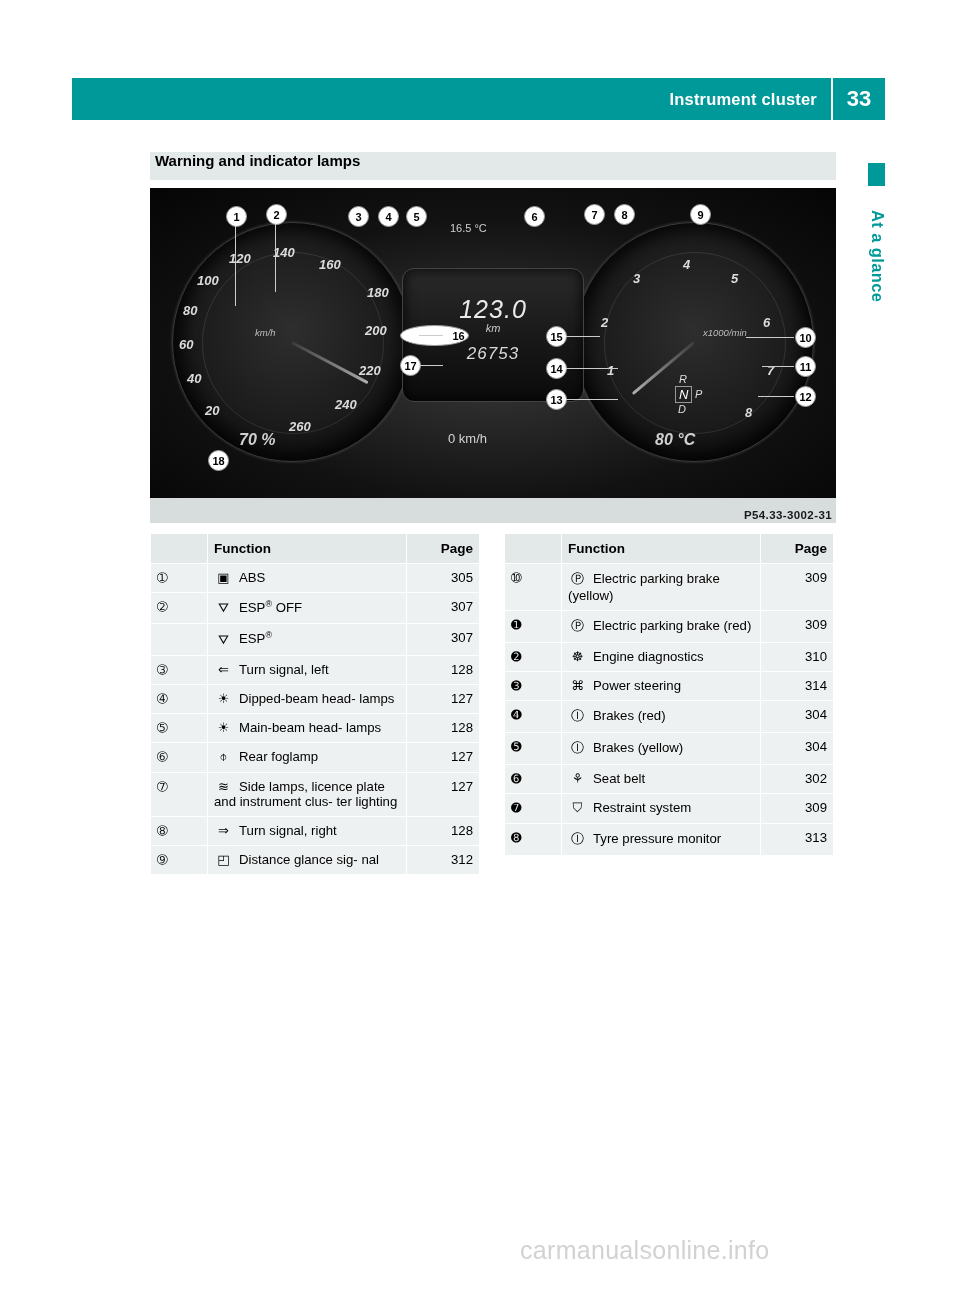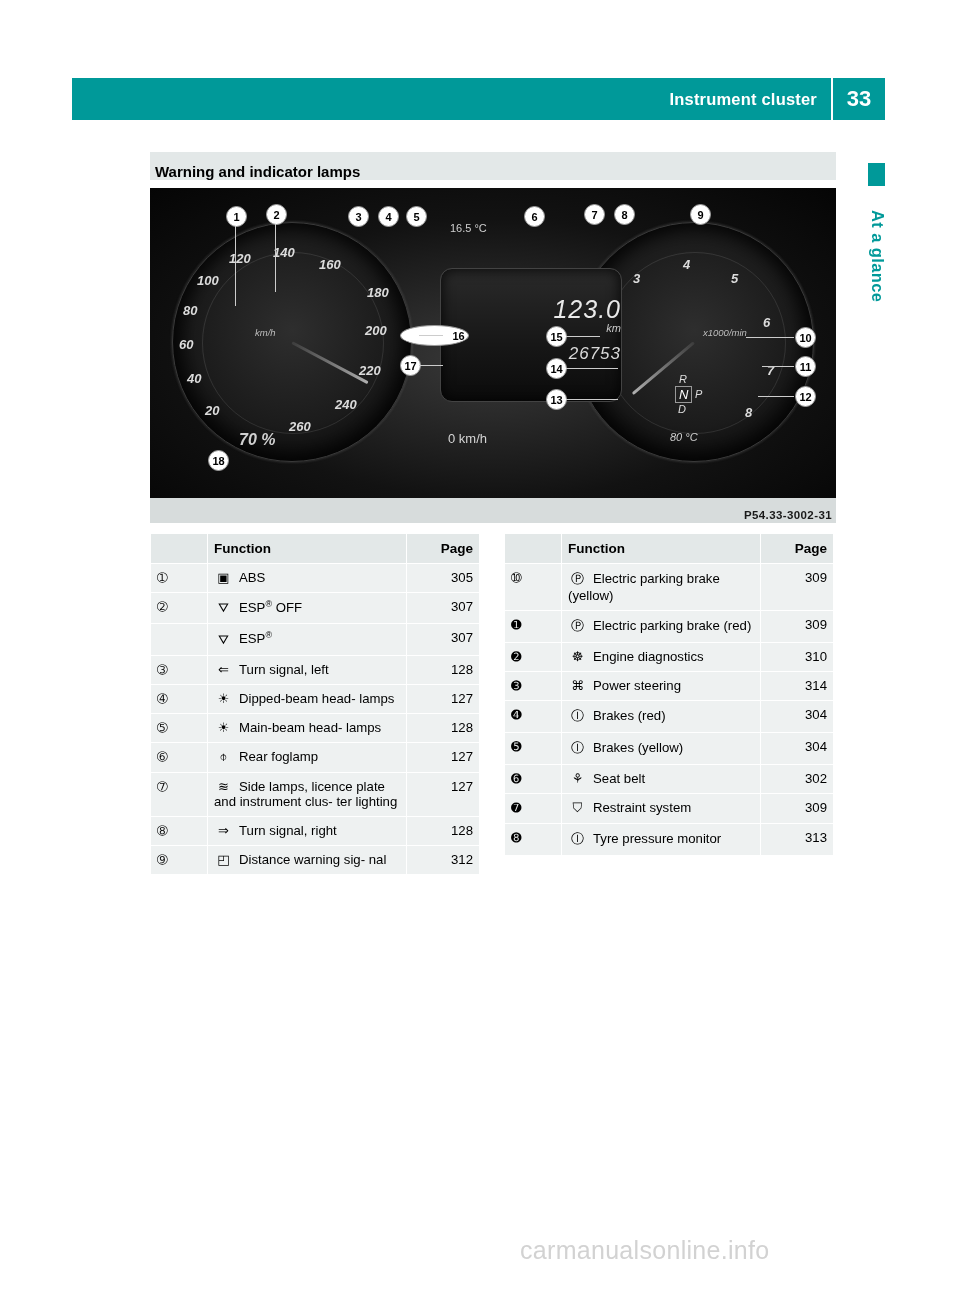--- a/index.html
+++ b/index.html
@@ -73,21 +73,21 @@
 
   
   .section-title-bar {
     position: absolute;
     left: 150px;
     top: 152px;
     width: 686px;
     height: 28px;
     background: #e3e8e8;
     display: flex;
-    align-items: flex-end;
+    align-items: flex-start;
   }
   .section-title {
     font-size: 15px;
     font-weight: bold;
     padding-left: 5px;
   }
 
   
   .figure-wrap {
     position: absolute;
@@ -134,22 +134,21 @@
     border: 1px solid rgba(160,160,160,0.18);
   }
   .center-display {
     position: absolute;
     left: 252px; top: 80px; width: 180px; height: 132px;
     border-radius: 12px;
     background: linear-gradient(180deg, #2a2a2a 0%, #161616 60%, #0b0b0b 100%);
     border: 1px solid #434343;
     box-shadow: inset 0 0 12px 2px rgba(0,0,0,0.7);
     color: #e8e8e8;
-    text-align: right;
-    margin-left: 38px;
+    text-align: center;
   }
   .cd-speed { font-size: 25px; font-style: italic; margin-top: 26px; letter-spacing: 1px; color: #eaeaea;}
   .cd-unit { font-size: 11px; font-style: italic; color: #c9c9c9; margin-top: -2px;}
   .cd-odo { font-size: 17px; font-style: italic; color: #dadada; margin-top: 10px; letter-spacing: 1px;}
   .dial-num {
     position: absolute;
     color: #dcdcdc;
     font-size: 13px;
     font-style: italic;
     font-weight: bold;
@@ -302,21 +301,21 @@
       <div class="dial-num" style="left:156px; top:48px;">5</div>
       <div class="dial-num" style="left:188px; top:92px;">6</div>
       <div class="dial-num" style="left:192px; top:140px;">7</div>
       <div class="dial-num" style="left:170px; top:182px;">8</div>
       <div class="dial-label" style="left:128px; top:104px;">x1000/min</div>
       <div class="needle" style="left:119px; top:118px; width:80px; transform:rotate(140deg);"></div>
       <div class="dial-label" style="left:104px; top:150px; font-size:11px; color:#dddddd;">R</div>
       <div class="dial-label" style="left:100px; top:163px; font-size:13px; color:#ffffff; border:1px solid #999; padding:0 3px;">N</div>
       <div class="dial-label" style="left:120px; top:165px; font-size:11px; color:#dddddd;">P</div>
       <div class="dial-label" style="left:103px; top:180px; font-size:11px; color:#dddddd;">D</div>
-      <div class="dial-label" style="left:80px; top:208px; color:#d0d0d0; font-size:11px; font-weight:normal;margin-left:15px;">80 °C</div>
+      <div class="dial-label" style="left:80px; top:208px; color:#d0d0d0; font-size:16px; font-weight:bold;">80 °C</div>
     </div>
 
     <div class="center-display">
       <div class="cd-speed">123.0</div>
       <div class="cd-unit">km</div>
       <div class="cd-odo">26753</div>
     </div>
 
     <div class="top-strip">
       <div style="position:absolute; left:300px; top:0;">16.5 °C</div>
@@ -436,21 +435,21 @@
     <td class="col-num marker">➇</td>
     <td class="col-fn">
       <span class="sym">⇒</span><span class="fn-text">Turn signal, right</span>
     </td>
     <td class="col-pg pg-cell">128</td>
   </tr>
 
   <tr>
     <td class="col-num marker">➈</td>
     <td class="col-fn">
-      <span class="sym">◰</span><span class="fn-text">Distance warning sig-
+      <span class="sym">◰</span><span class="fn-text">Distance glance sig-
 nal</span>
     </td>
     <td class="col-pg pg-cell">312</td>
   </tr>
 </tbody>
   </table>
 
 <table class="tbl table-right">
   <tbody>
       <tr class="hdr">

